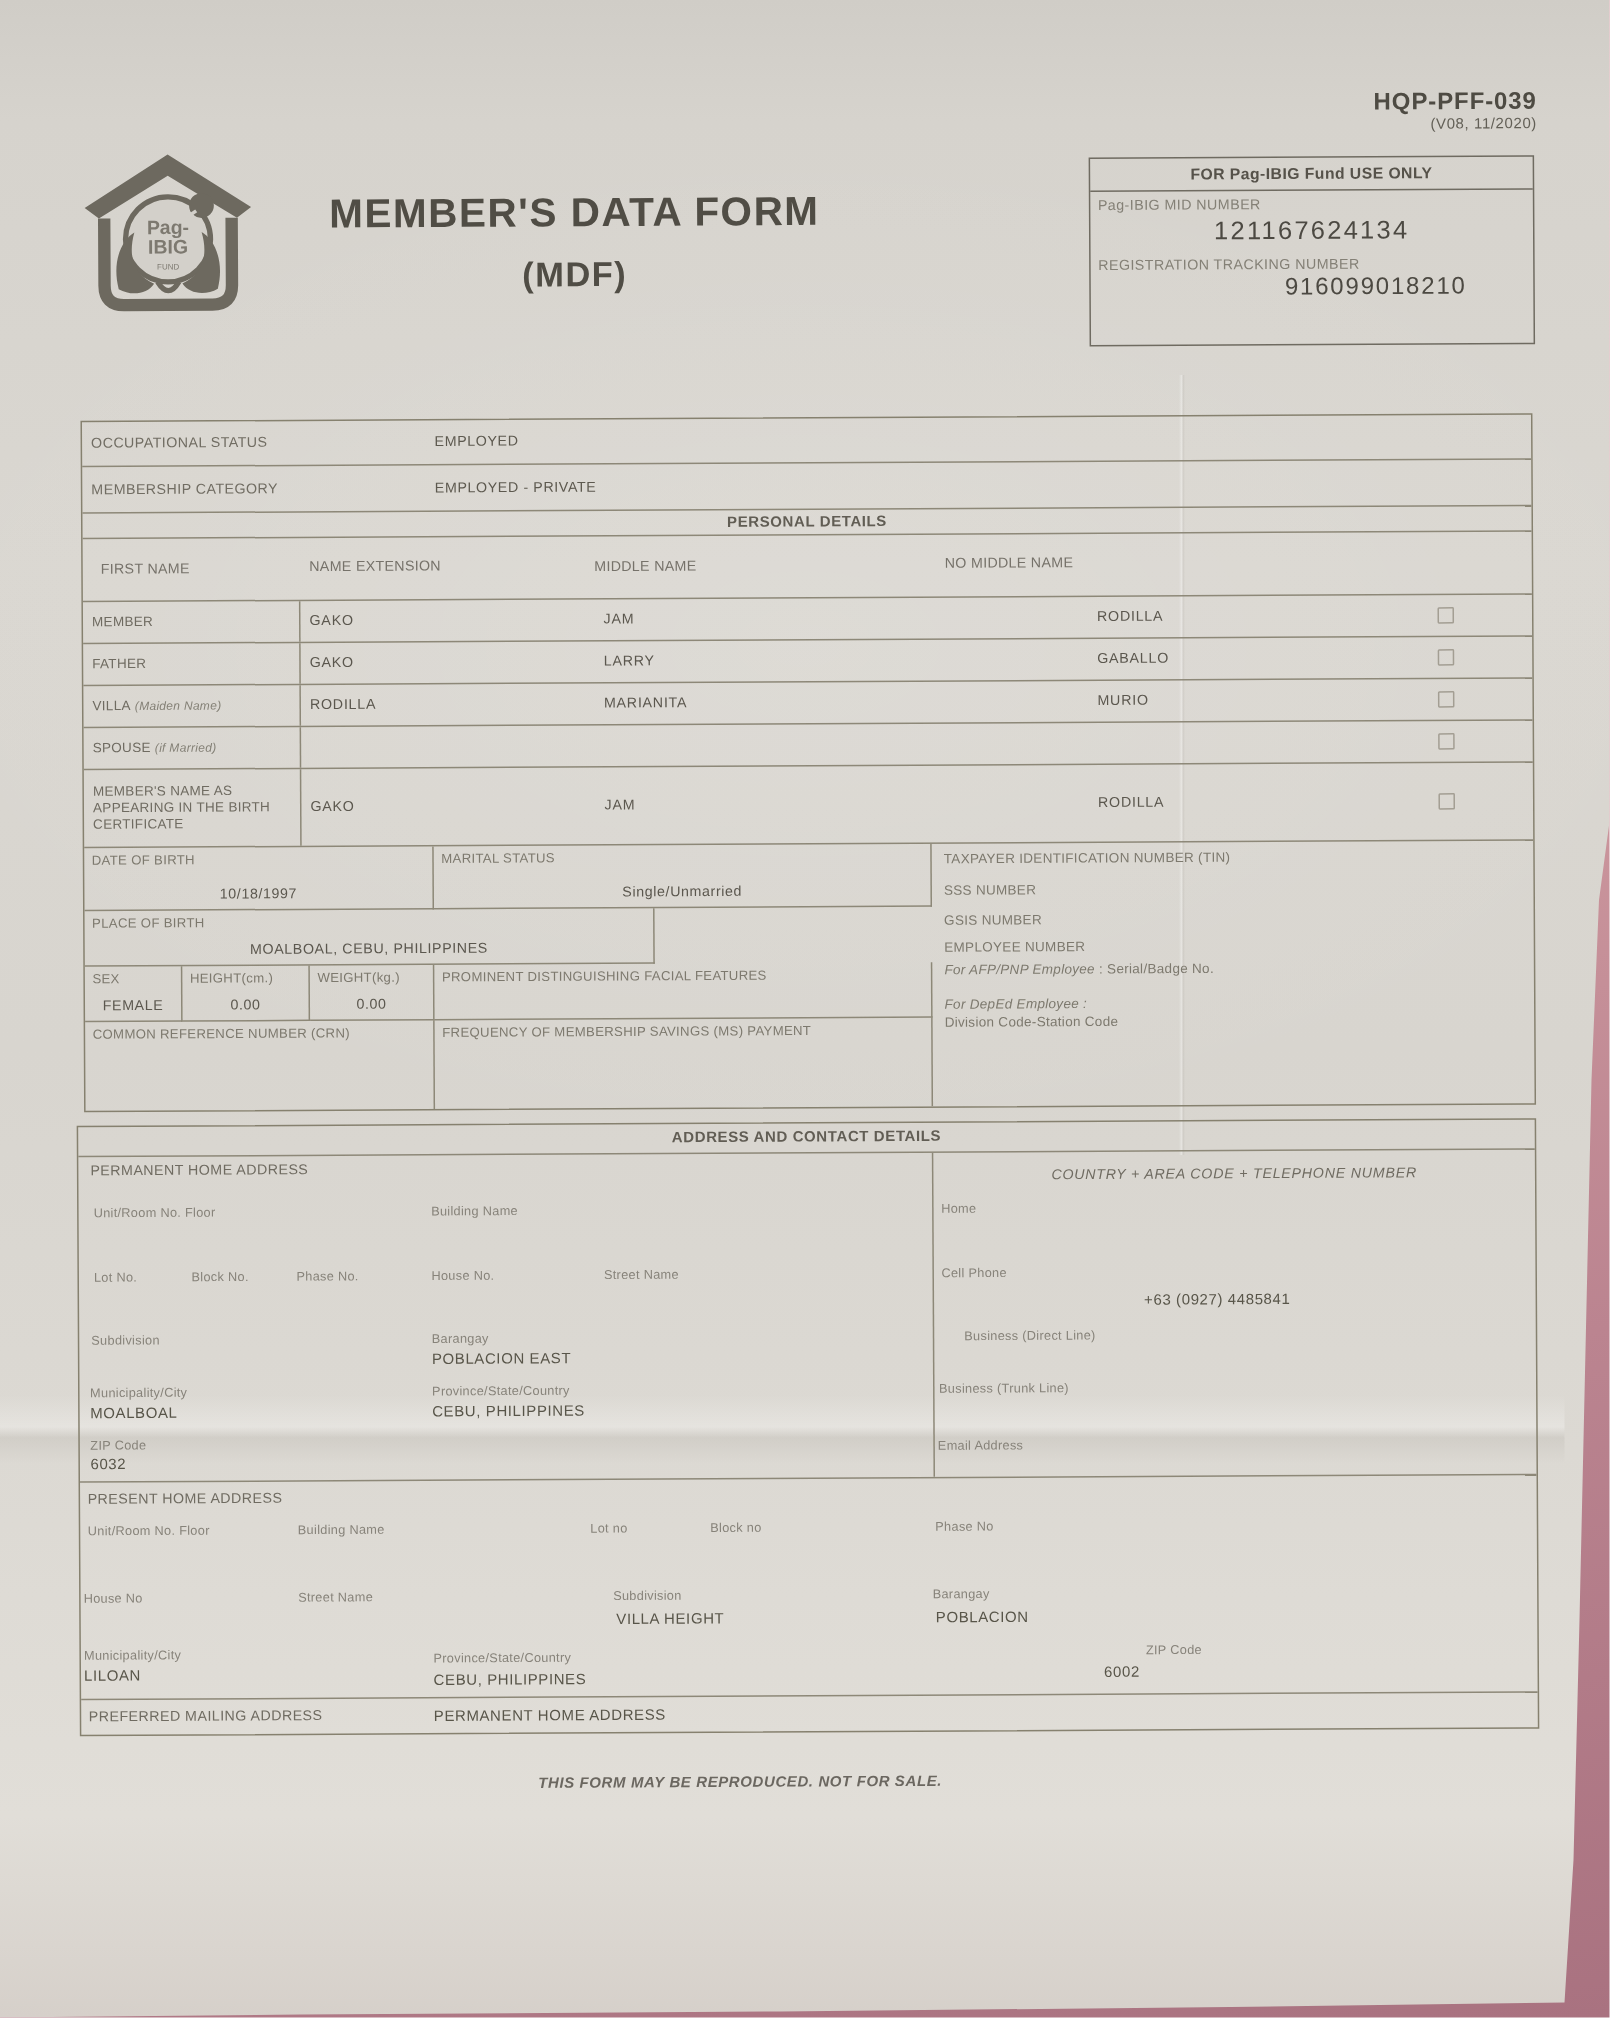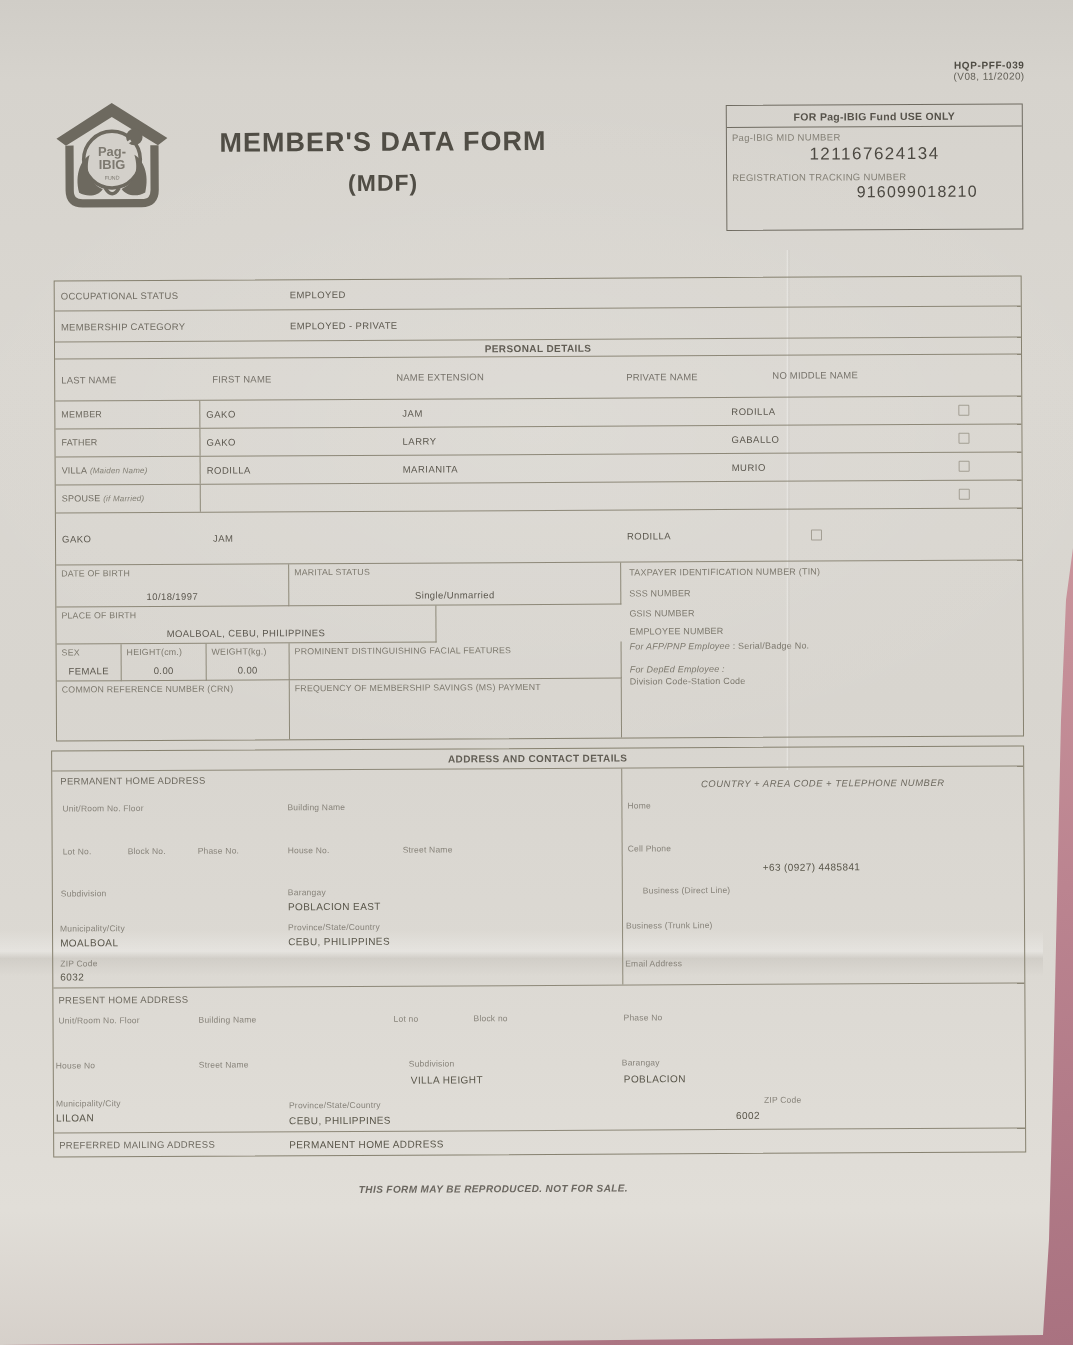--- a/index.html
+++ b/index.html
@@ -23,21 +23,21 @@
     background:linear-gradient(90deg,transparent,rgba(255,255,255,0.35) 45%,rgba(116,110,101,0.10) 70%,transparent); }
   .sheet { position:absolute; inset:0; transform:rotate(-0.3deg); transform-origin:50% 40%; }
   .abs { position:absolute; }
   .sm   { font-size:8.5px; color:#87837a; letter-spacing:.2px; }
   .val  { font-size:10px; color:#585549; letter-spacing:.4px; }
   .it   { font-style:italic; }
   .ctr  { text-align:center; }
 
   
   .formcode { right:46px; top:62px; text-align:right; }
-  .formcode .c1 { font-size:10px; font-weight:bold; color:#4e4b43; letter-spacing:.6px; }
+  .formcode .c1 { font-size:16px; font-weight:bold; color:#4e4b43; letter-spacing:.6px; }
   .formcode .c2 { font-size:10px; color:#625f56; letter-spacing:.4px; }
   .title-block { left:182px; top:126px; width:406px; text-align:center; }
   .title-block h1 { font-size:27px; font-weight:bold; color:#504d45; letter-spacing:1px; }
   .title-block h2 { font-size:23px; font-weight:bold; color:#504d45; margin-top:12px; letter-spacing:1px; }
 
   .office-box { left:728px; top:106px; width:297px; height:126px; border:1.5px solid #6f6b61; }
   .office-box .obh { height:22px; border-bottom:1.5px solid #6f6b61; display:flex; align-items:center; justify-content:center;
       font-size:10.5px; font-weight:bold; color:#56524a; letter-spacing:.3px; }
   .office-box .oblbl { font-size:9.5px; color:#848076; padding:4px 5px 0; letter-spacing:.3px; }
   .office-box .obval { text-align:center; font-size:17px; color:#4c4942; letter-spacing:1.5px; margin-top:2px; }
@@ -131,24 +131,23 @@
       <span class="k">OCCUPATIONAL STATUS</span>
       <span class="v">EMPLOYED</span>
     </div>
     <div class="statusrow bb" style="height:31px">
       <span class="k">MEMBERSHIP CATEGORY</span>
       <span class="v">EMPLOYED - PRIVATE</span>
     </div>
     <div class="bandhdr bb">PERSONAL DETAILS</div>
 
     <div class="namegrid nhead bb">
-      <div class="ncell">LAST NAME</div>
       <div class="ncell" style="padding-left:12px">FIRST NAME</div>
       <div class="ncell" style="line-height:1.3">NAME EXTENSION</div>
-      <div class="ncell">PRIVATE NAME</div>
+      <div class="ncell">MIDDLE NAME</div>
       <div class="ncell ctr" style="line-height:1.3;justify-content:center;text-align:center">NO MIDDLE NAME</div>
     </div>
 
     <div class="namegrid nrow bb">
       <div class="ncell br rowlab"><span>MEMBER</span>&nbsp;<span class="it"></span></div>
       <div class="ncell nval">GAKO</div>
       <div class="ncell nval" style="padding-left:12px">JAM</div>
       <div class="ncell nval"></div>
       <div class="ncell nval">RODILLA</div>
       <div class="ncell chkwrap">
@@ -179,20 +178,23 @@
       <div class="ncell br rowlab"><span>SPOUSE</span>&nbsp;<span class="it">(if Married)</span></div>
       <div class="ncell nval"></div>
       <div class="ncell nval" style="padding-left:12px"></div>
       <div class="ncell nval"></div>
       <div class="ncell nval"></div>
       <div class="ncell chkwrap">
           <span class="chk"></span>
         </div>
     </div>
     <div class="namegrid nrow-tall bb">
+      <div class="ncell br rowlab">
+          <span>MEMBER'S NAME AS APPEARING IN THE BIRTH CERTIFICATE</span>
+        </div>
       <div class="ncell nval">GAKO</div>
       <div class="ncell nval" style="padding-left:12px">JAM</div>
       <div class="ncell nval"></div>
       <div class="ncell nval">RODILLA</div>
       <div class="ncell chkwrap">
           <span class="chk"></span>
         </div>
     </div>
 
     <div class="dobgrid">

